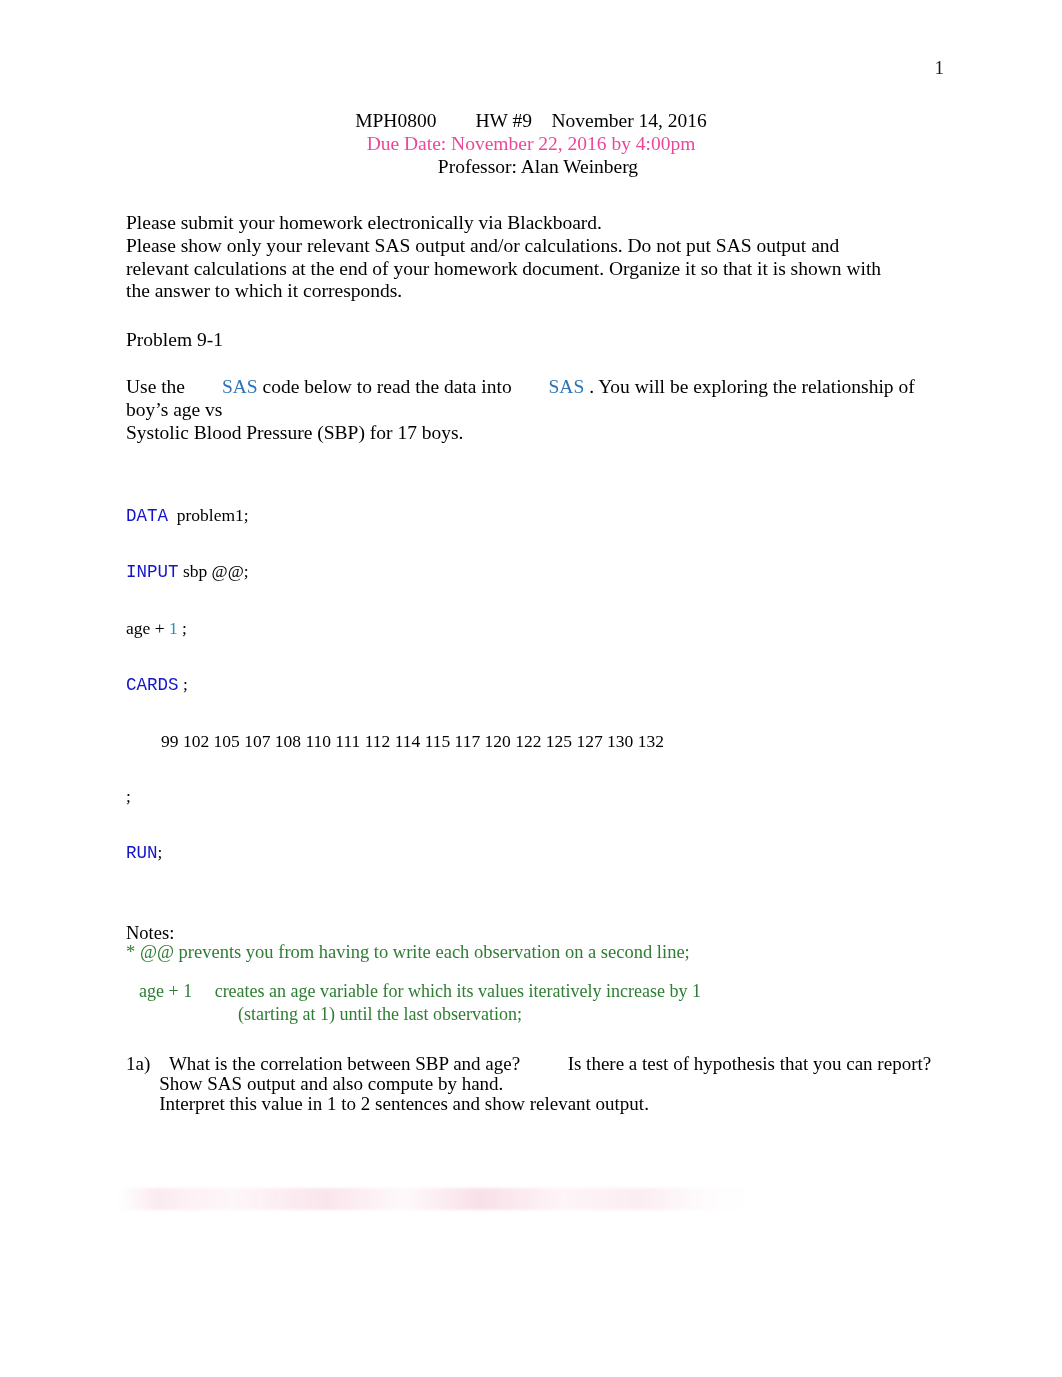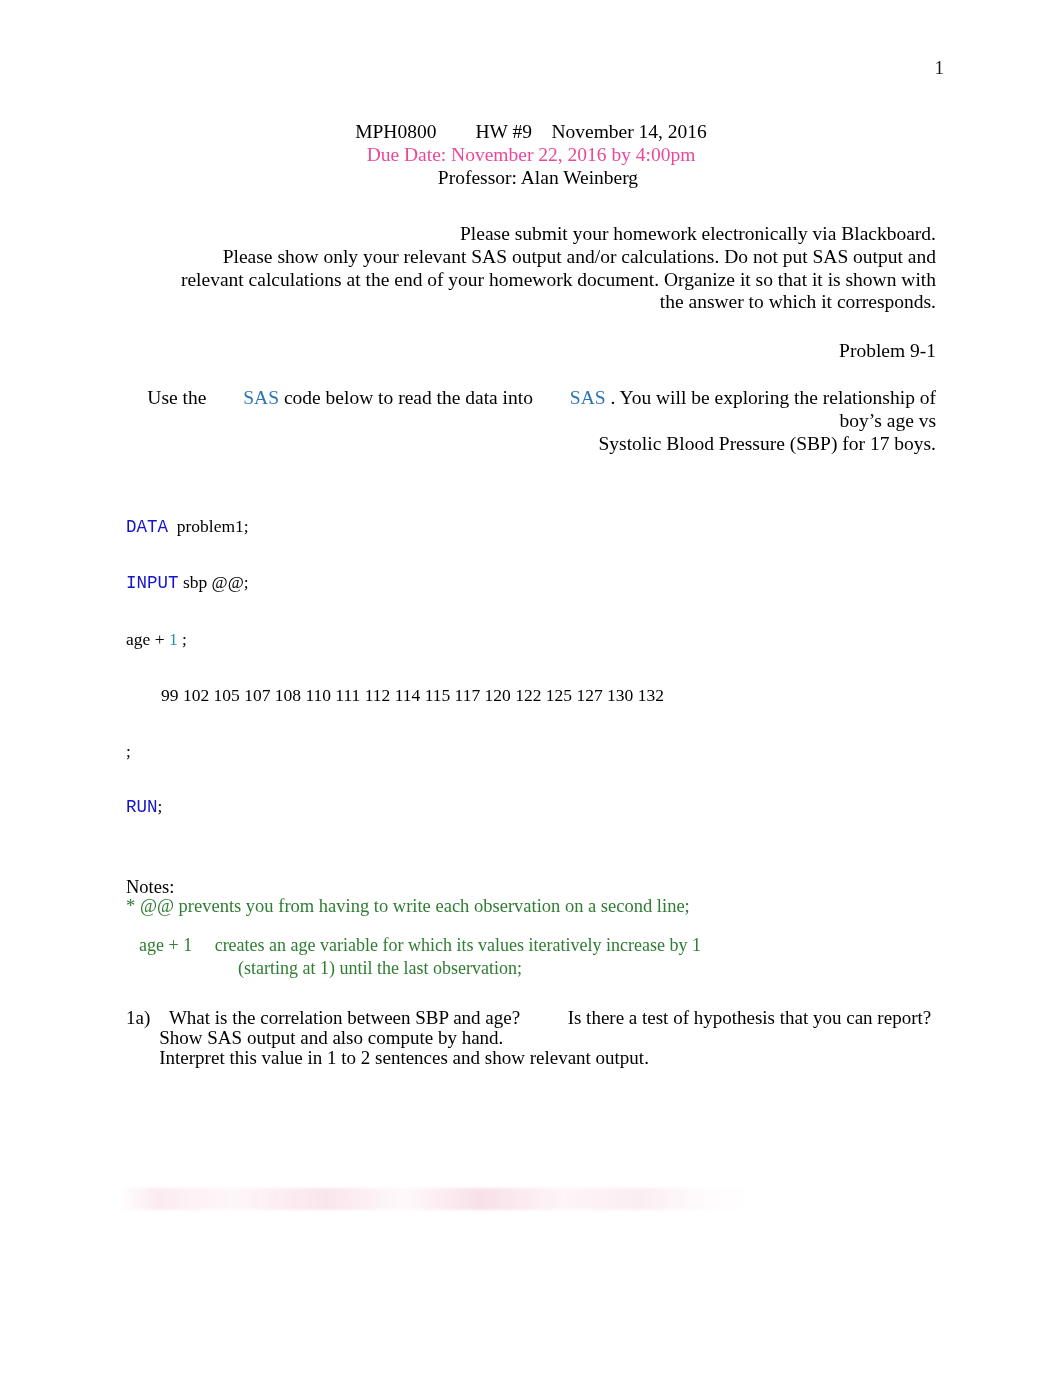--- a/index.html
+++ b/index.html
@@ -22,21 +22,21 @@
     position: absolute;
     top: 58px;
     right: 118px;
     font-size: 19px;
     line-height: 1;
     color: #1a1a1a;
   }
   .content {
     position: absolute;
     left: 126px;
-    top: 120px;
+    top: 109px;
     width: 810px;
   }
   .title-block {
     text-align: center;
     margin: 0;
   }
   .title-line {
     font-size: 19.5px;
     line-height: 23px;
     white-space: pre;
@@ -48,21 +48,20 @@
   .purple {
     color: #ec4899;
   }
   .body-block {
     margin-top: 34px;
   }
   .para {
     font-size: 19.5px;
     line-height: 22.8px;
     margin: 0;
-    text-align: right;
   }
   .spacer-md { height: 24px; }
   .spacer-lg { height: 26px; }
 
   .sas-inline {
     color: #2e74b5;
     margin-left: 32px;
   }
 
   .code-block {
@@ -167,20 +166,21 @@
       <p class="para"><span>Use the </span><span class="sas-inline">SAS</span><span> code below to read the data into       </span><span class="sas-inline">SAS</span><span> .    You will be exploring the relationship of boy’s age vs</span></p>
       <p class="para">Systolic Blood Pressure (SBP) for 17 boys.</p>
     </div>
 
     <div class="spacer-md"></div>
 
     <div class="code-block">
       <p class="code-line"><span class="kw">DATA</span><span>  problem1;</span></p>
       <p class="code-line"><span class="kw">INPUT</span><span> sbp @@;</span></p>
       <p class="code-line"><span>age + </span><span class="num-lit">1</span><span> ;</span></p>
+      <p class="code-line"><span class="kw">CARDS</span><span> ;</span></p>
       <p class="code-line">        99 102 105 107 108 110 111 112 114 115 117 120 122 125 127 130 132</p>
       <p class="code-line">;</p>
       <p class="code-line"><span class="kw">RUN</span><span>;</span></p>
     </div>
 
     <div class="spacer-md"></div>
 
     <div>
       <p class="notes-label">Notes:</p>
       <p class="note-line green">* @@ prevents you from having to write each observation on a second line;</p>

